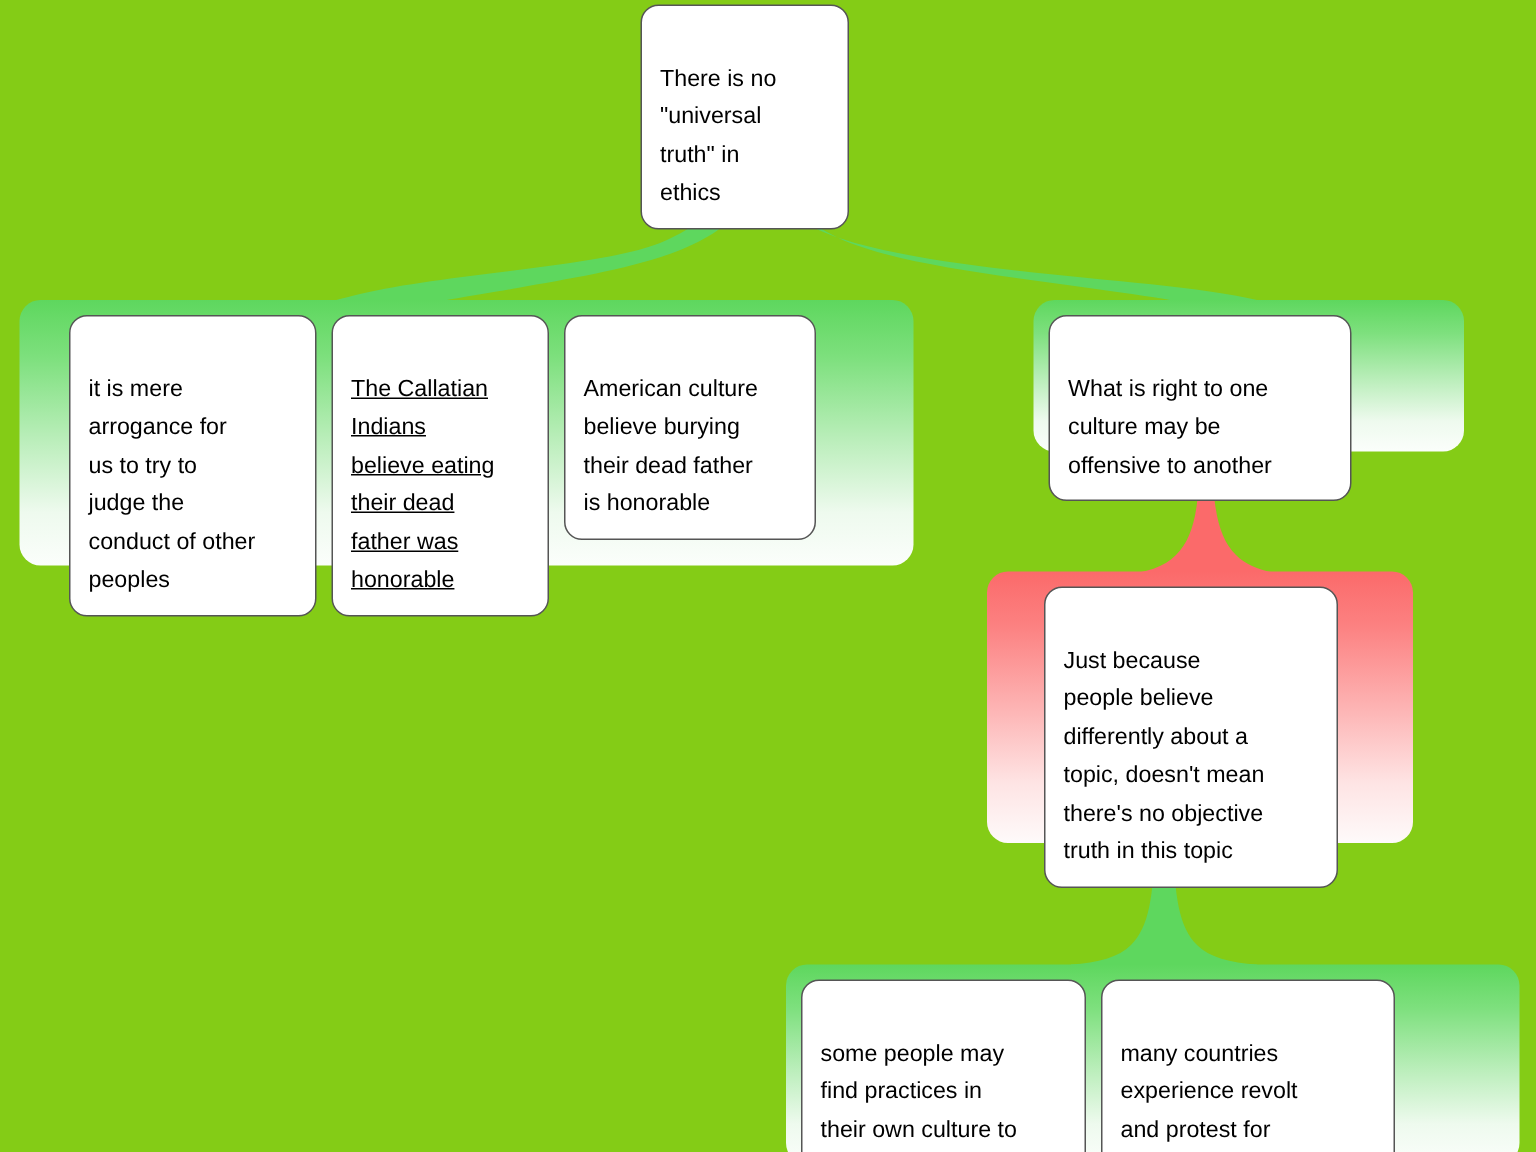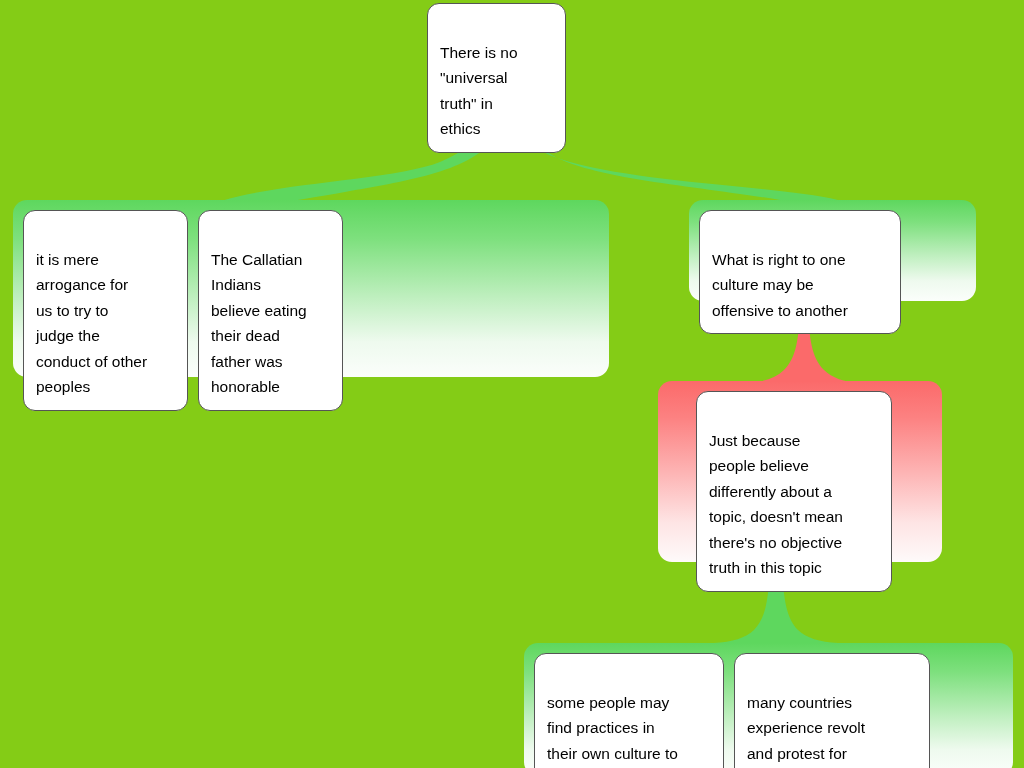--- a/index.html
+++ b/index.html
@@ -121,37 +121,43 @@
              Z"></path>
   </svg>
 
   <div class="card root" style="left:427px; top:3px; width:139px;">
     <span>There is no
 "universal
 truth" in
 ethics</span>
   </div>
 
-  <div class="cluster cluster-support" style="left:13px; top:200px; width:596px; height:177px;">
+  <div class="cluster cluster-support" style="left:13px; top:200px; width:596px; height:177px;padding-left:23px;">
     <div class="cards">
       <div class="card" style="width:165px;">
         <span>it is mere
 arrogance for
 us to try to
 judge the
 conduct of other
 peoples</span>
       </div>
-      <div class="card" style="width:145px;">
+      <div class="card" style="width:145px;text-decoration:underline;">
         <span>The Callatian
 Indians
 believe eating
 their dead
 father was
 honorable</span>
+      </div>
+      <div class="card" style="width:168px;">
+        <span>American culture
+believe burying
+their dead father
+is honorable</span>
       </div>
     </div>
   </div>
   <div class="relation-label" style="left:552px; top:214px;">support</div>
 
   <div class="cluster cluster-support" style="left:689px; top:200px; width:287px; height:101px;">
     <div class="cards">
       <div class="card" style="width:202px;">
         <span>What is right to one
 culture may be

